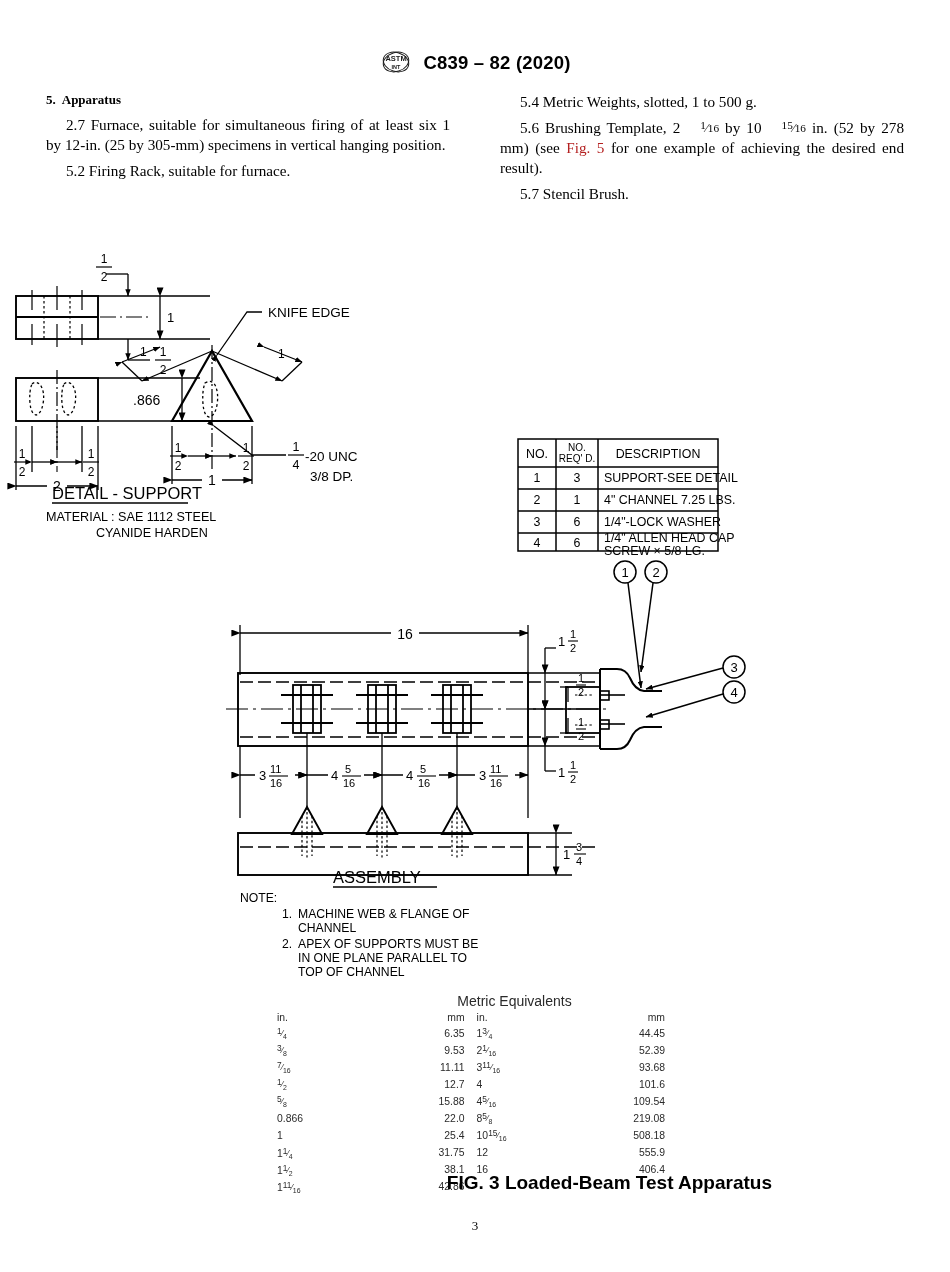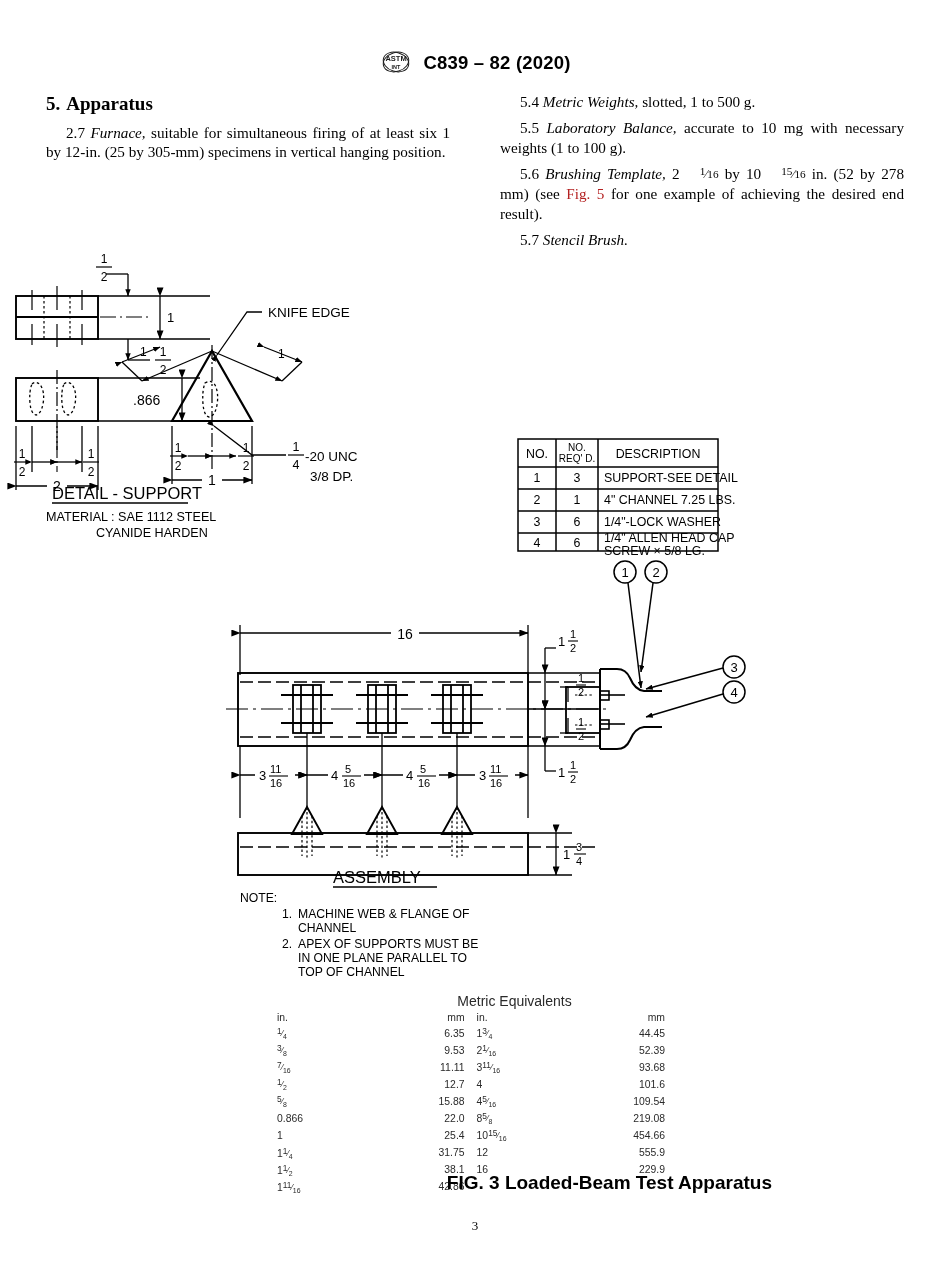--- a/index.html
+++ b/index.html
@@ -12,24 +12,24 @@
           display:flex;align-items:center;justify-content:center;gap:10px;}
   .astm-logo{width:34px;height:30px;display:block;}
   .std-id{font-family:"Liberation Sans",sans-serif;font-weight:bold;
           font-size:18.5px;letter-spacing:.2px;}
 
   
   .col{position:absolute;width:404px;font-size:15.2px;line-height:1.30;
        text-align:justify;}
   .col.left{left:46px;top:92px;}
   .col.right{left:500px;top:92px;}
-  .sec-head{font-weight:bold;font-size:19px;margin:0 0 6px 0;}
+  .sec-head{font-weight:bold;font-size:13px;margin:0 0 6px 0;}
   .sec-head .num{margin-right:6px;}
   p.para{margin:0 0 6.5px 0;text-indent:20px;}
-  .it{font-style:italic;}
+  .it{}
   .figlink{color:#b42121;}
   .nowrap{white-space:nowrap;}
   
   .vf{display:inline-block;font-size:.74em;line-height:1;vertical-align:.06em;}
   .vf sup{font-size:1em;vertical-align:.30em;}
   .vf sub{font-size:1em;vertical-align:0em;}
   .sl{font-size:1.05em;}
 
   
   .figure{position:absolute;left:0;top:250px;width:950px;height:960px;}
@@ -72,33 +72,33 @@
   <div class="col left">
     <div class="sec-head">
       <span class="num">5.</span><span>Apparatus</span>
     </div>
 
     <p class="para">
       <span>2.7</span>
       <span class="it">Furnace,</span><span> suitable for simultaneous firing of at least six 1 by 12-in. (25 by 305-mm) specimens in vertical hanging position.</span>
     </p>
 
+    <p class="para">
+      <span>5.2</span>
+      <span class="it">Firing Rack,</span><span> suitable for furnace.</span>
+    </p>
 
   </div>
 
   <div class="col right">
     <p class="para">
       <span>5.4</span>
       <span class="it">Metric Weights,</span><span> slotted, 1 to 500 g.</span>
     </p>
 
-    <p class="para">
-      <span>5.5</span>
-      <span class="it">Laboratory Balance,</span><span> accurate to 10 mg with necessary weights (1 to 100 g).</span>
-    </p>
 
     <p class="para">
       <span>5.6</span>
       <span class="it">Brushing Template,</span>
       <span class="nowrap">2<span class="vf"><sup>1</sup><span class="sl">⁄</span><sub>16</sub></span></span> by
       <span class="nowrap">10<span class="vf"><sup>15</sup><span class="sl">⁄</span><sub>16</sub></span></span> in. (52 by 278 mm)
       (see <span class="figlink">Fig. 5</span>
       for one example of achieving the desired end result).
     </p>
 
@@ -576,33 +576,33 @@
           <tr>
             <td class="in">0.866</td>
             <td class="mm">22.0</td>
             <td class="in">8<span class="mvf"><sup>5</sup>⁄<sub>8</sub></span></td>
             <td class="mm">219.08</td>
           </tr>
           <tr>
             <td class="in">1</td>
             <td class="mm">25.4</td>
             <td class="in">10<span class="mvf"><sup>15</sup>⁄<sub>16</sub></span></td>
-            <td class="mm">454.66</td>
+            <td class="mm">508.18</td>
           </tr>
           <tr>
             <td class="in">1<span class="mvf"><sup>1</sup>⁄<sub>4</sub></span></td>
             <td class="mm">31.75</td>
             <td class="in">12</td>
             <td class="mm">555.9</td>
           </tr>
           <tr>
             <td class="in">1<span class="mvf"><sup>1</sup>⁄<sub>2</sub></span></td>
             <td class="mm">38.1</td>
             <td class="in">16</td>
-            <td class="mm">229.9</td>
+            <td class="mm">406.4</td>
           </tr>
           <tr>
             <td class="in">1<span class="mvf"><sup>11</sup>⁄<sub>16</sub></span></td>
             <td class="mm">42.86</td>
             <td class="in"></td>
             <td class="mm"></td>
           </tr>
         </tbody>
     </table>
   </div>

